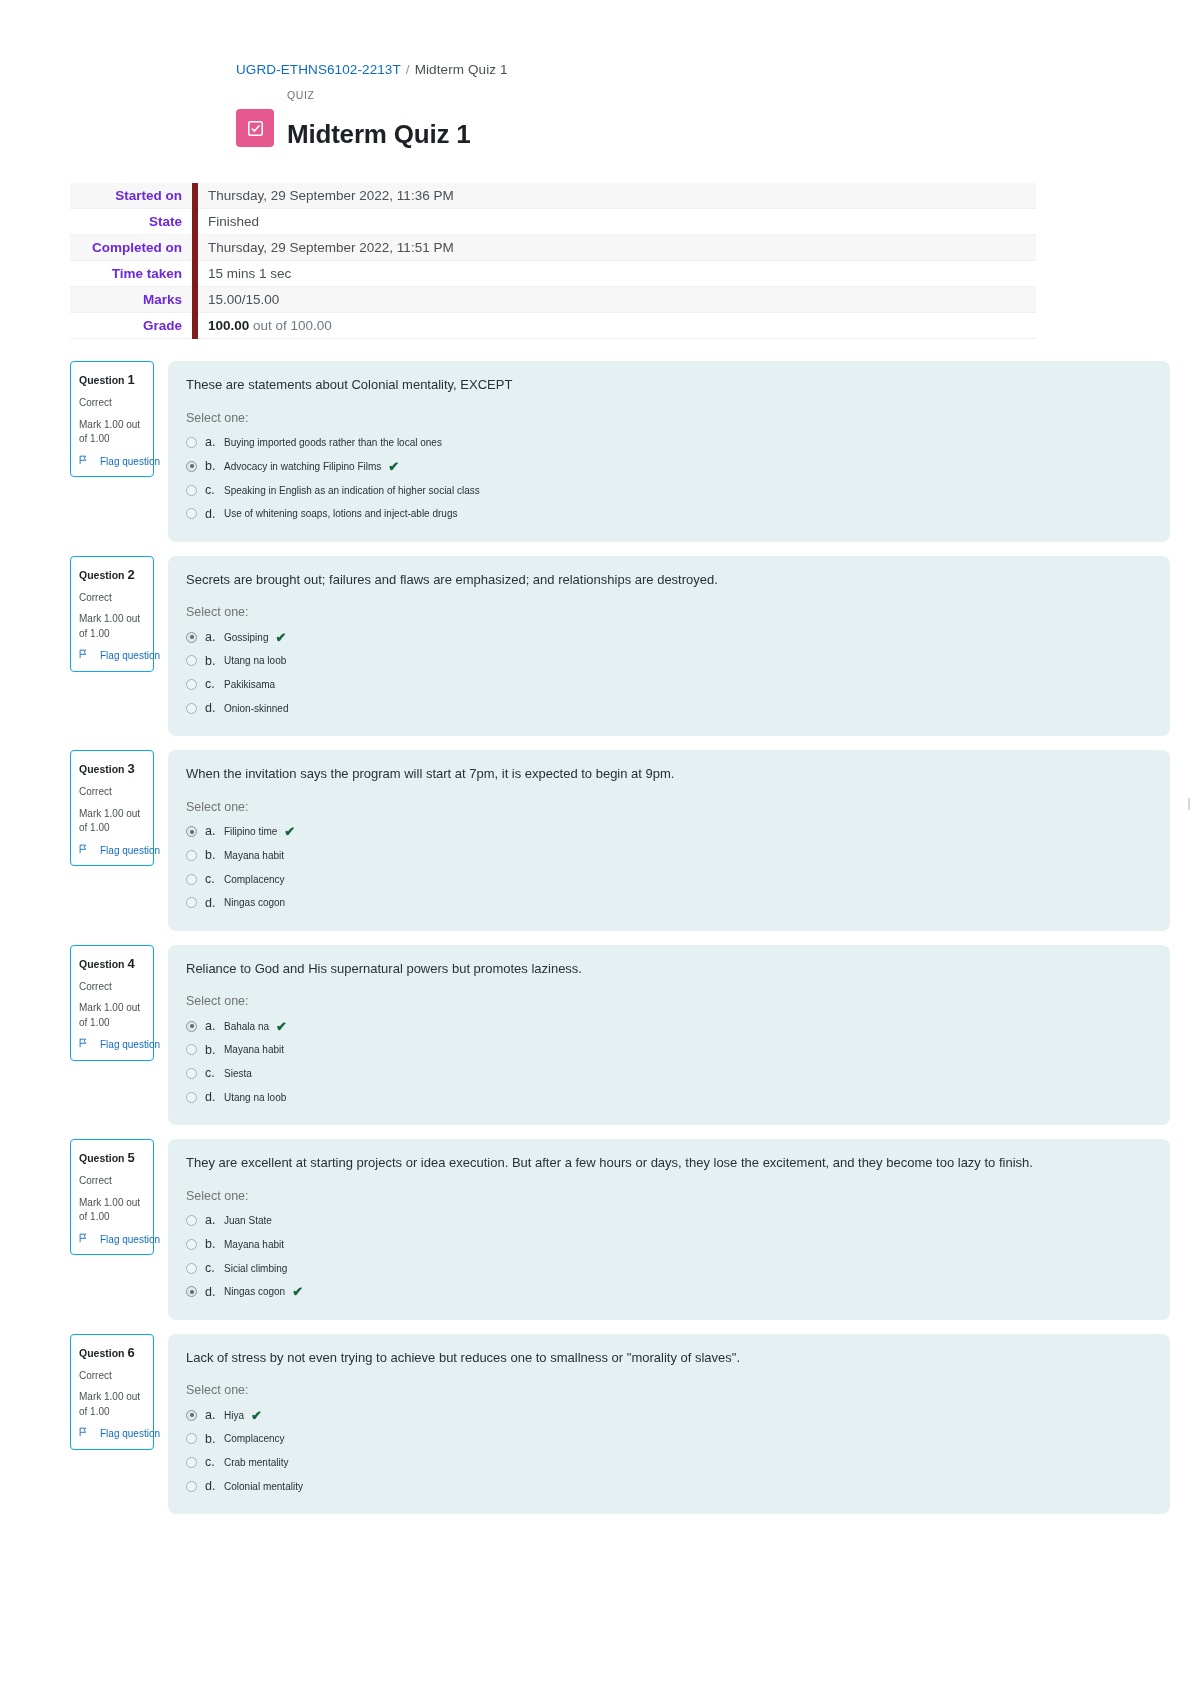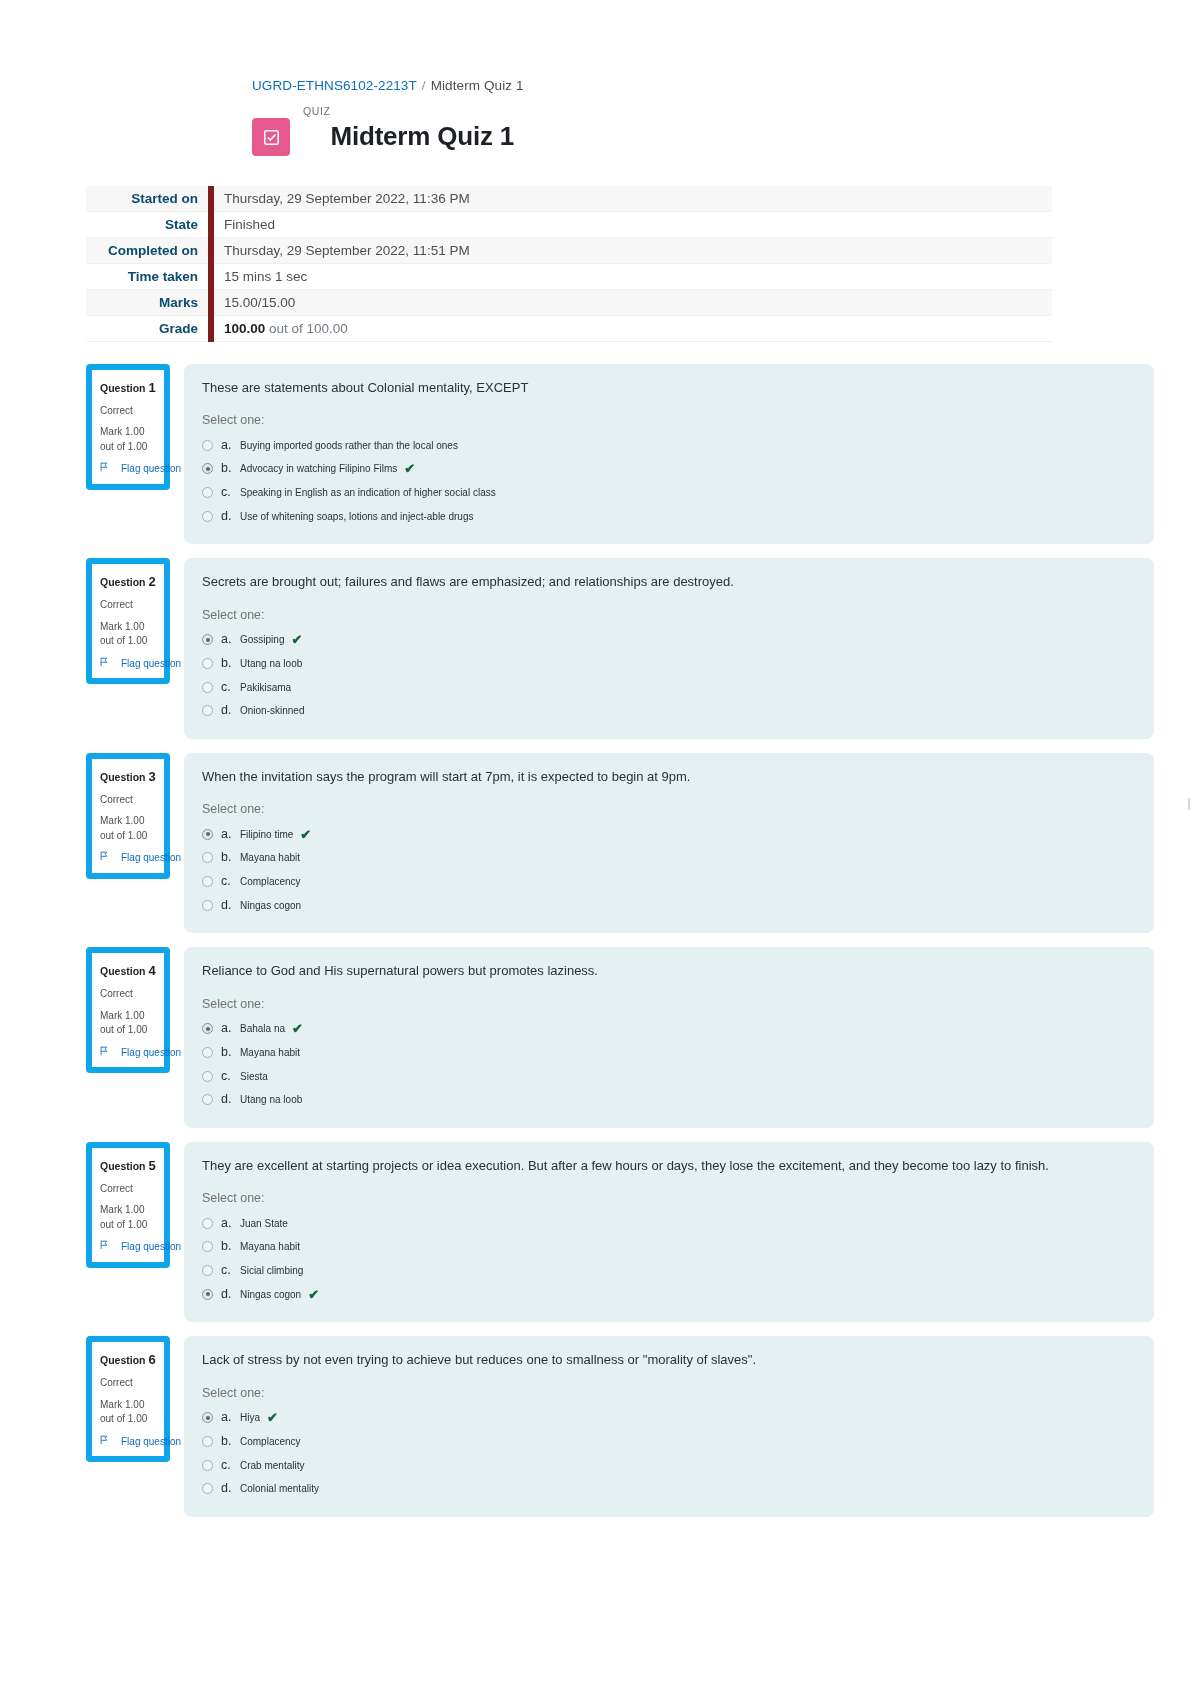--- a/index.html
+++ b/index.html
@@ -4,21 +4,21 @@
 <style>
   * { box-sizing: border-box; }
   html, body {
     margin: 0; padding: 0;
     background: #ffffff;
     font-family: "Liberation Sans", sans-serif;
     color: #1d2125;
   }
   body { width: 1200px; min-height: 1697px; position: relative; }
 
-  .page { width: 1200px; padding: 16px; }
+  .page { width: 1200px; padding: 0; }
 
   
   .header-wrap { padding: 62px 0 0 236px; }
   .breadcrumb {
     font-size: 13.5px;
     color: #6a737b;
     letter-spacing: 0.1px;
     margin-bottom: 12px;
   }
   .breadcrumb a {
@@ -30,21 +30,21 @@
 
   .title-row { display: flex; align-items: center; gap: 13px; }
   .quiz-icon {
     width: 38px; height: 38px;
     background: #e6598f;
     border-radius: 4px;
     display: flex; align-items: center; justify-content: center;
     flex: 0 0 auto;
   }
   .quiz-icon svg { display: block; }
-  .title-texts { display: flex; flex-direction: row; justify-content: flex-end; }
+  .title-texts { display: flex; flex-direction: column; justify-content: flex-end; }
   .activity-kind {
     font-size: 10.5px;
     color: #6a737b;
     letter-spacing: 0.6px;
     line-height: 1.2;
     margin-bottom: 1px;
   }
   .page-title {
     font-size: 26px;
     font-weight: bold;
@@ -60,21 +60,21 @@
     margin-left: 70px;
     border-collapse: collapse;
     font-size: 13.5px;
   }
   .info-table tr { border-bottom: 1px solid #f0f0f0; }
   .info-table tr:nth-child(odd) { background: #f7f7f7; }
   .info-table tr:nth-child(even) { background: #ffffff; }
   .info-table th {
     text-align: right;
     font-weight: bold;
-    color: #0c4a6e;
+    color: #6d28d9;
     padding: 5px 10px 5px 0;
     width: 125px;
     white-space: nowrap;
   }
   .info-table td {
     text-align: left;
     color: #4a5055;
     padding: 5px 0 5px 10px;
     border-left: 6px solid #7f1d1d;
   }
@@ -86,21 +86,21 @@
   .question-row {
     display: flex;
     align-items: flex-start;
     margin-bottom: 14px;
     padding-left: 70px;
     padding-right: 30px;
   }
   .qinfo {
     width: 84px;
     flex: 0 0 84px;
-    border: 6px solid #0ea5e9;
+    border: 1px solid #0ea5e9;
     border-radius: 4px;
     background: #ffffff;
     padding: 9px 8px 7px 8px;
     font-size: 10px;
     color: #4a5055;
     line-height: 1.45;
   }
   .qinfo .qnum {
     font-size: 10.5px;
     font-weight: bold;

